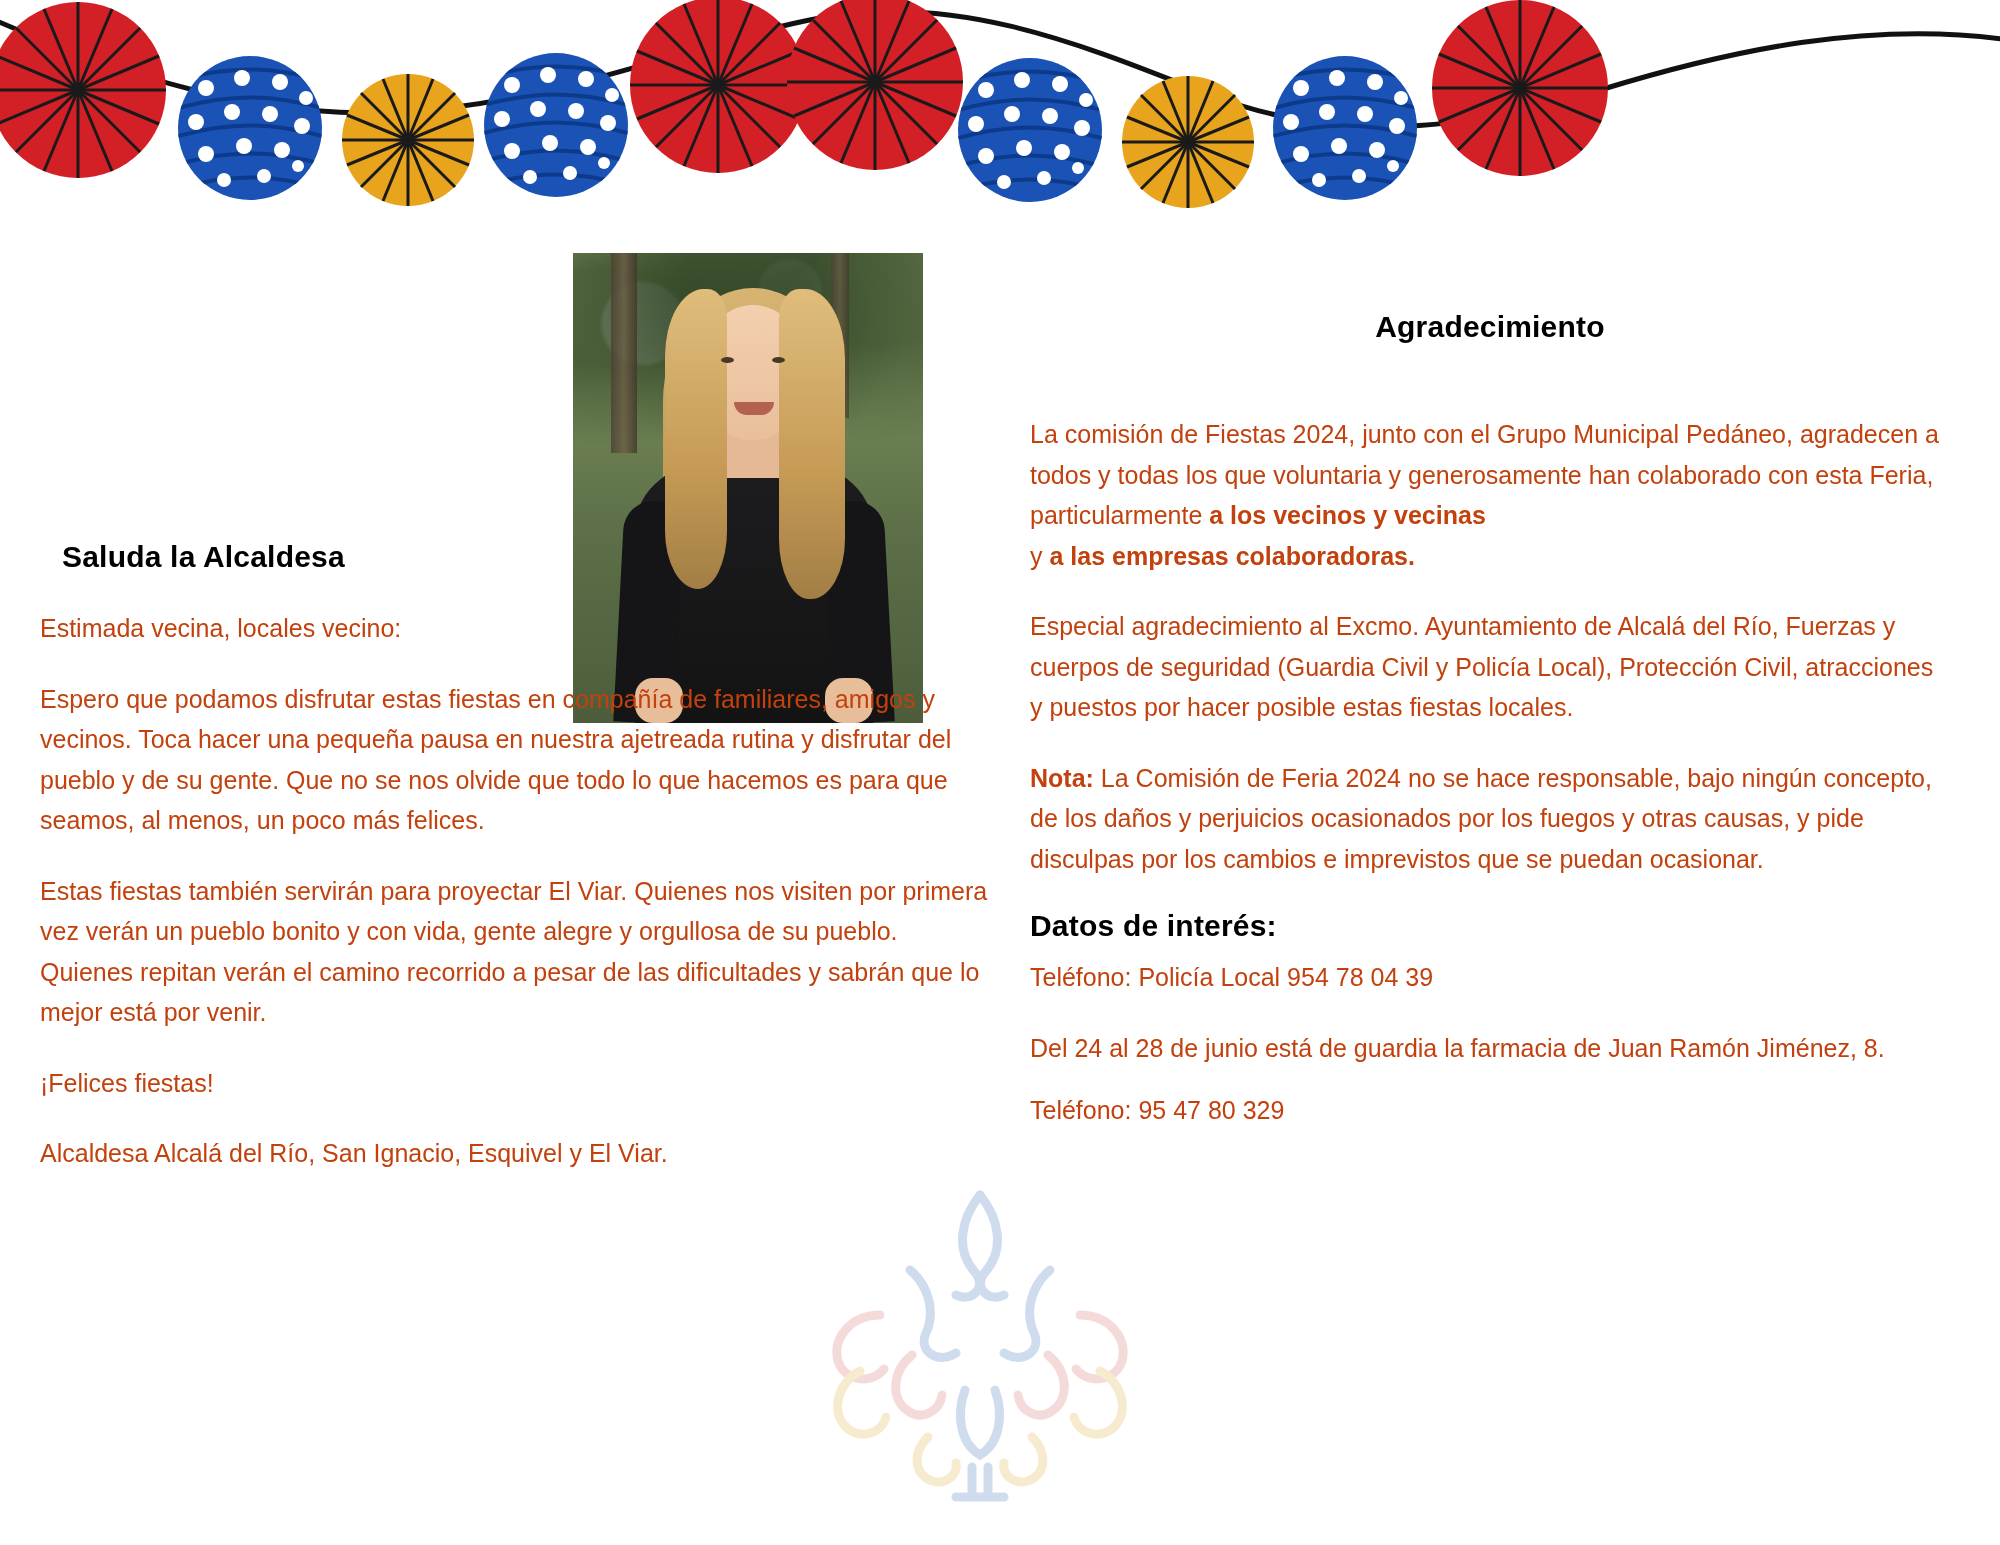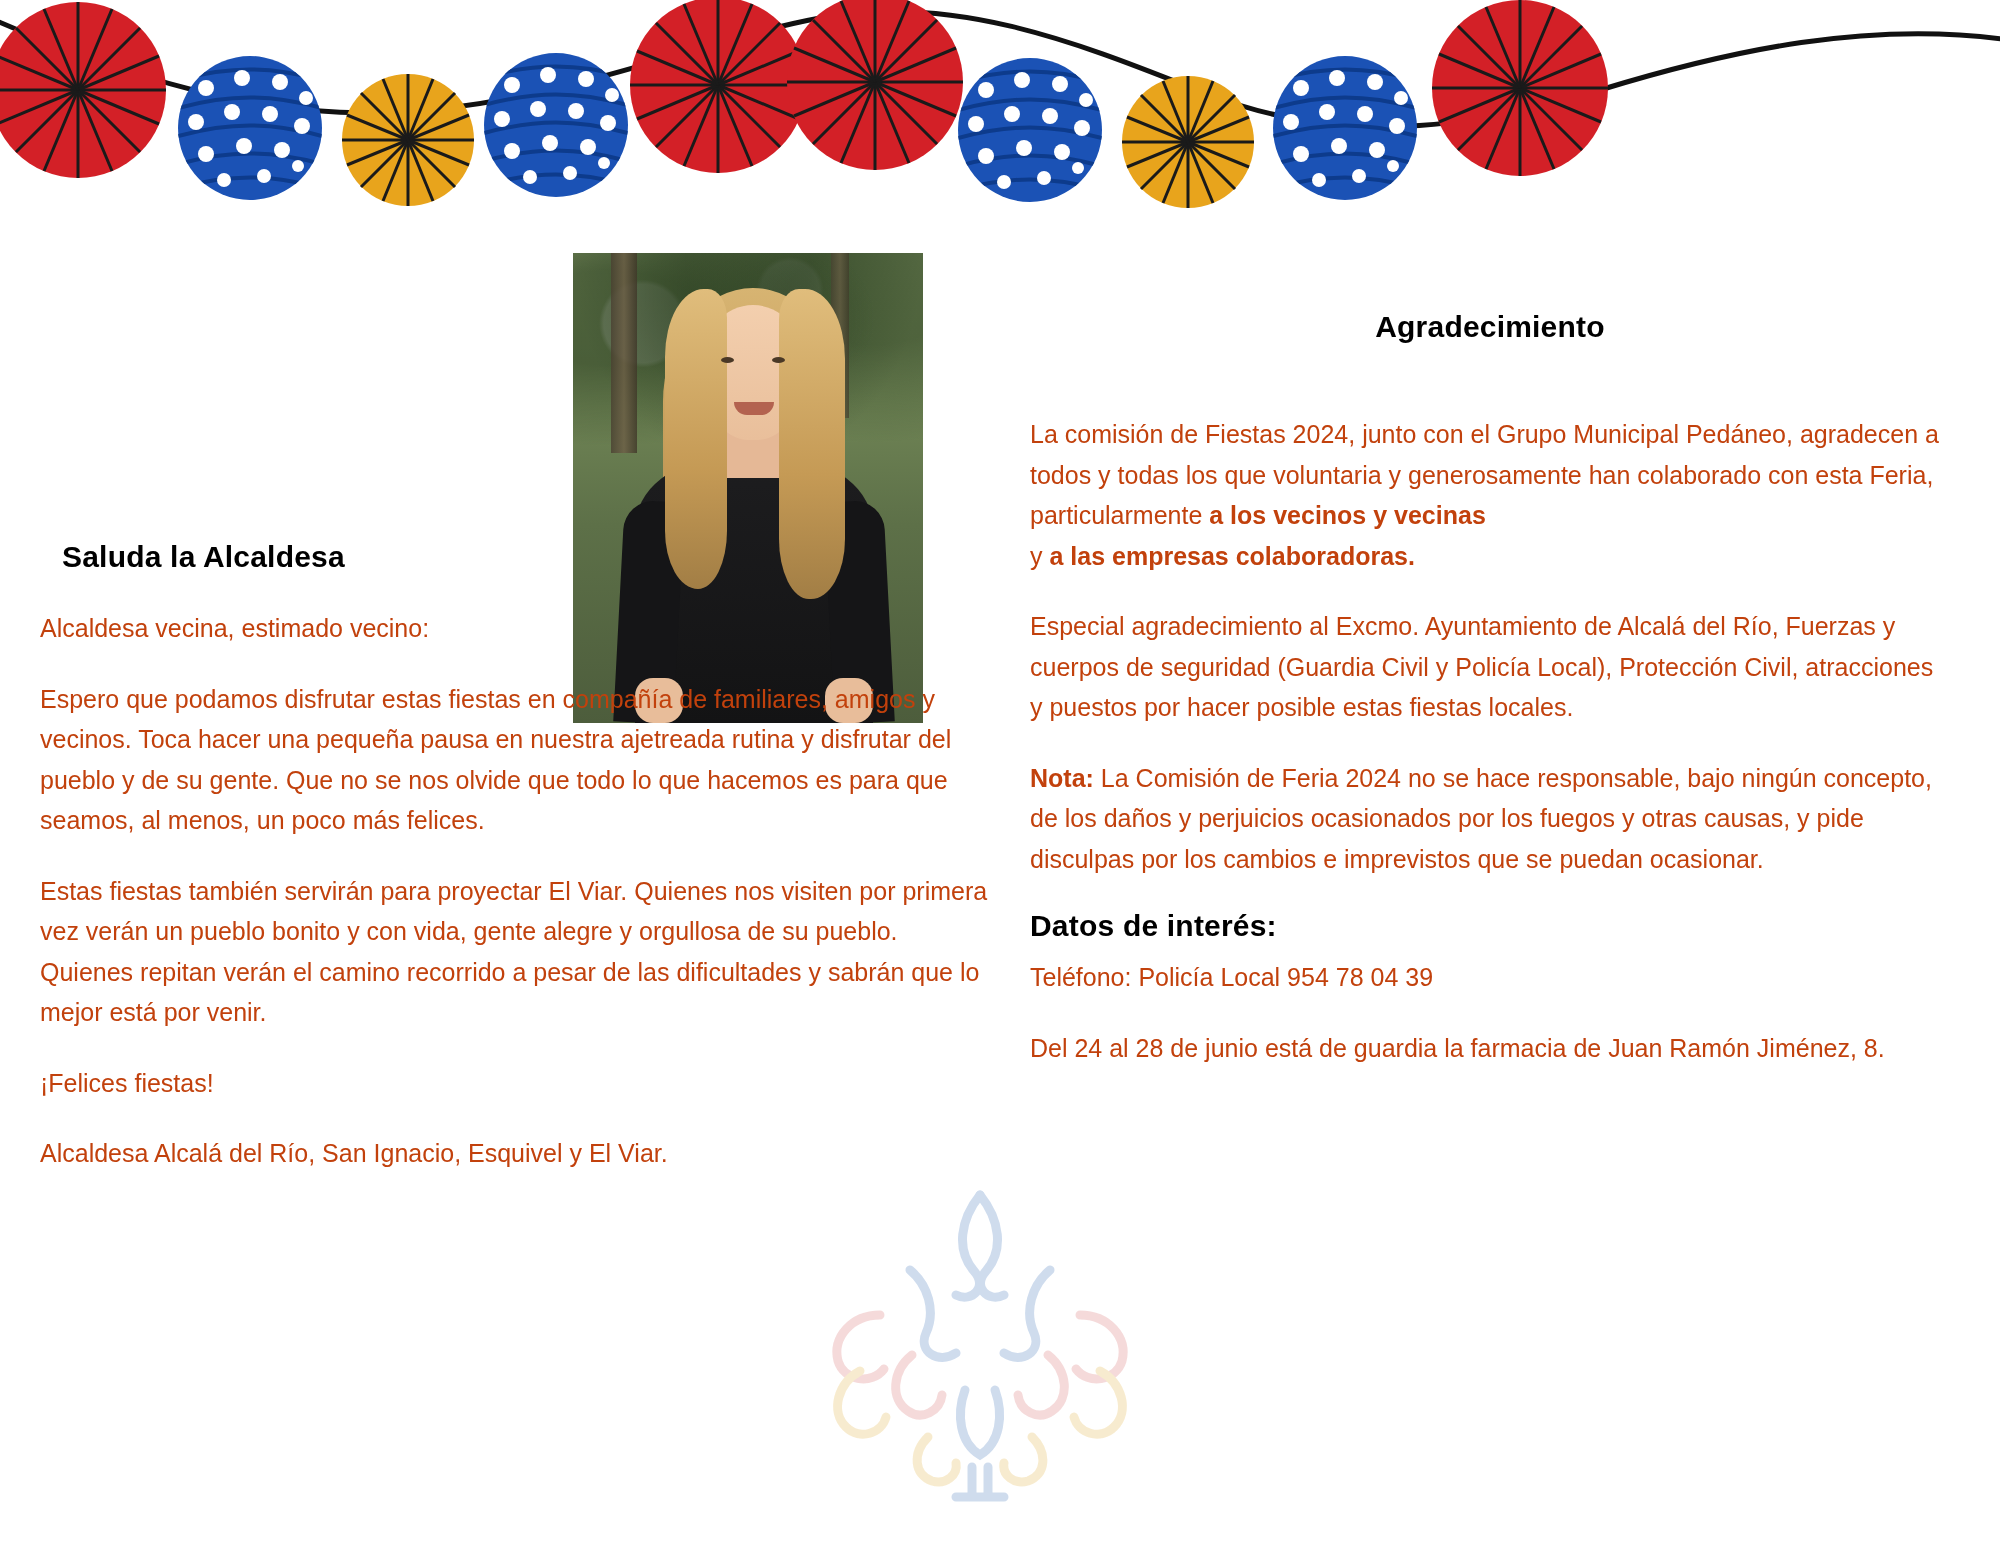--- a/index.html
+++ b/index.html
@@ -300,21 +300,21 @@
     <div class="person-face"></div>
     <div class="person-hair-front-l"></div>
     <div class="person-hair-front-r"></div>
     <div class="person-eye l"></div>
     <div class="person-eye r"></div>
     <div class="person-mouth"></div>
   </div>
 
   <div class="col-left">
     <h2 class="heading left-indent">Saluda la Alcaldesa</h2>
-    <p class="body">Alcaldesa vecina, estimado vecino:</p>
+    <p class="body">Estimada vecina, locales vecino:</p>
     <p class="body">Espero que podamos disfrutar estas fiestas en compañía de familiares, amigos y vecinos. Toca hacer una pequeña pausa en nuestra ajetreada rutina y disfrutar del pueblo y de su gente. Que no se nos olvide que todo lo que hacemos es para que seamos, al menos, un poco más felices.</p>
     <p class="body">Estas fiestas también servirán para proyectar El Viar. Quienes nos visiten por primera vez verán un pueblo bonito y con vida, gente alegre y orgullosa de su pueblo. Quienes repitan verán el camino recorrido a pesar de las dificultades y sabrán que lo mejor está por venir.</p>
     <p class="body">¡Felices fiestas!</p>
     <p class="body">Alcaldesa Alcalá del Río, San Ignacio, Esquivel y El Viar.</p>
   </div>
 
   <div class="col-right">
     <h2 class="heading center">Agradecimiento</h2>
 
     <p class="body">
@@ -324,20 +324,21 @@
 
     <p class="body">Especial agradecimiento al Excmo. Ayuntamiento de Alcalá del Río, Fuerzas y cuerpos de seguridad (Guardia Civil y Policía Local), Protección Civil, atracciones y puestos por hacer posible estas fiestas locales.</p>
 
     <p class="body">
       <span class="bold">Nota:</span><span> La Comisión de Feria 2024 no se hace responsable, bajo ningún concepto, de los daños y perjuicios ocasionados por los fuegos y otras causas, y pide disculpas por los cambios e imprevistos que se puedan ocasionar.</span>
     </p>
 
     <h2 class="heading" style="margin-bottom:14px;">Datos de interés:</h2>
     <p class="body">Teléfono:  Policía Local  954 78 04 39</p>
     <p class="body tight">Del 24 al 28 de junio está de guardia la farmacia de Juan Ramón Jiménez, 8.</p>
+    <p class="body" style="margin-top:22px;"> Teléfono: 95 47 80 329</p>
   </div>
 
   <svg class="watermark" viewBox="0 0 440 330">
     <g fill="none" stroke-width="9" stroke-linecap="round">
       <g stroke="#a8c0e0">
         <path d="M220,20 C200,45 196,75 214,96 C228,112 212,128 196,120"></path>
         <path d="M220,20 C240,45 244,75 226,96 C212,112 228,128 244,120"></path>
         <path d="M150,95 C168,110 176,136 166,158 C158,176 178,190 196,178"></path>
         <path d="M290,95 C272,110 264,136 274,158 C282,176 262,190 244,178"></path>
         <path d="M205,215 C196,240 200,268 220,280 C240,268 244,240 235,215"></path>

